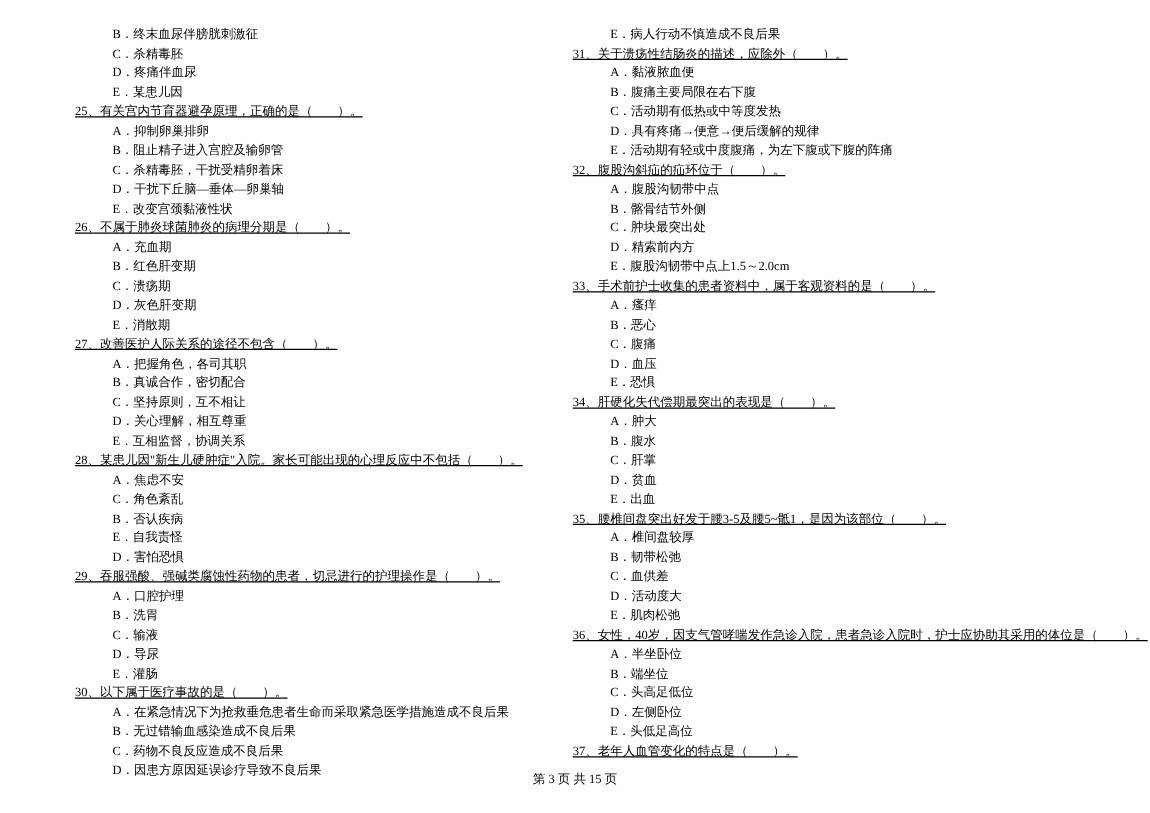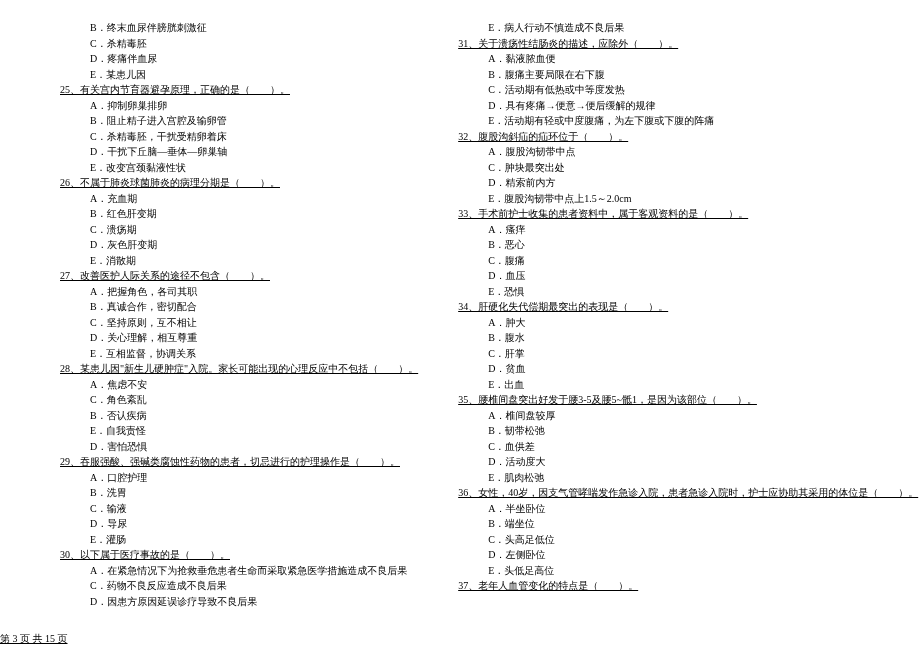--- a/index.html
+++ b/index.html
@@ -32,25 +32,25 @@
     }
     .opt {
       padding-left: 30px;
     }
     .q {
       padding-left: 0;
       text-decoration: underline;
     }
     .footer {
       position: absolute;
-      bottom: 4px;
+      bottom: 20px;
       left: 0;
       right: 0;
+      text-align: center;
       font-size: 10px;
-      text-decoration: underline;
     }
   </style>
 </head>
 <body>
 
 <div class="columns">
   <div class="col" id="col-left">
       <div class="q-line opt">B．终末血尿伴膀胱刺激征</div>
       <div class="q-line opt">C．杀精毒胚</div>
       <div class="q-line opt">D．疼痛伴血尿</div>
@@ -80,33 +80,35 @@
       <div class="q-line opt">E．自我责怪</div>
       <div class="q-line opt">D．害怕恐惧</div>
       <div class="q-line q">29、吞服强酸、强碱类腐蚀性药物的患者，切忌进行的护理操作是（　　）。</div>
       <div class="q-line opt">A．口腔护理</div>
       <div class="q-line opt">B．洗胃</div>
       <div class="q-line opt">C．输液</div>
       <div class="q-line opt">D．导尿</div>
       <div class="q-line opt">E．灌肠</div>
       <div class="q-line q">30、以下属于医疗事故的是（　　）。</div>
       <div class="q-line opt">A．在紧急情况下为抢救垂危患者生命而采取紧急医学措施造成不良后果</div>
+      <div class="q-line opt">B．无过错输血感染造成不良后果</div>
       <div class="q-line opt">C．药物不良反应造成不良后果</div>
       <div class="q-line opt">D．因患方原因延误诊疗导致不良后果</div>
     </div>
   <div class="col" id="col-right">
       <div class="q-line opt">E．病人行动不慎造成不良后果</div>
       <div class="q-line q">31、关于溃疡性结肠炎的描述，应除外（　　）。</div>
       <div class="q-line opt">A．黏液脓血便</div>
       <div class="q-line opt">B．腹痛主要局限在右下腹</div>
       <div class="q-line opt">C．活动期有低热或中等度发热</div>
       <div class="q-line opt">D．具有疼痛→便意→便后缓解的规律</div>
       <div class="q-line opt">E．活动期有轻或中度腹痛，为左下腹或下腹的阵痛</div>
       <div class="q-line q">32、腹股沟斜疝的疝环位于（　　）。</div>
       <div class="q-line opt">A．腹股沟韧带中点</div>
+      <div class="q-line opt">B．髂骨结节外侧</div>
       <div class="q-line opt">C．肿块最突出处</div>
       <div class="q-line opt">D．精索前内方</div>
       <div class="q-line opt">E．腹股沟韧带中点上1.5～2.0cm</div>
       <div class="q-line q">33、手术前护士收集的患者资料中，属于客观资料的是（　　）。</div>
       <div class="q-line opt">A．瘙痒</div>
       <div class="q-line opt">B．恶心</div>
       <div class="q-line opt">C．腹痛</div>
       <div class="q-line opt">D．血压</div>
       <div class="q-line opt">E．恐惧</div>
       <div class="q-line q">34、肝硬化失代偿期最突出的表现是（　　）。</div>

